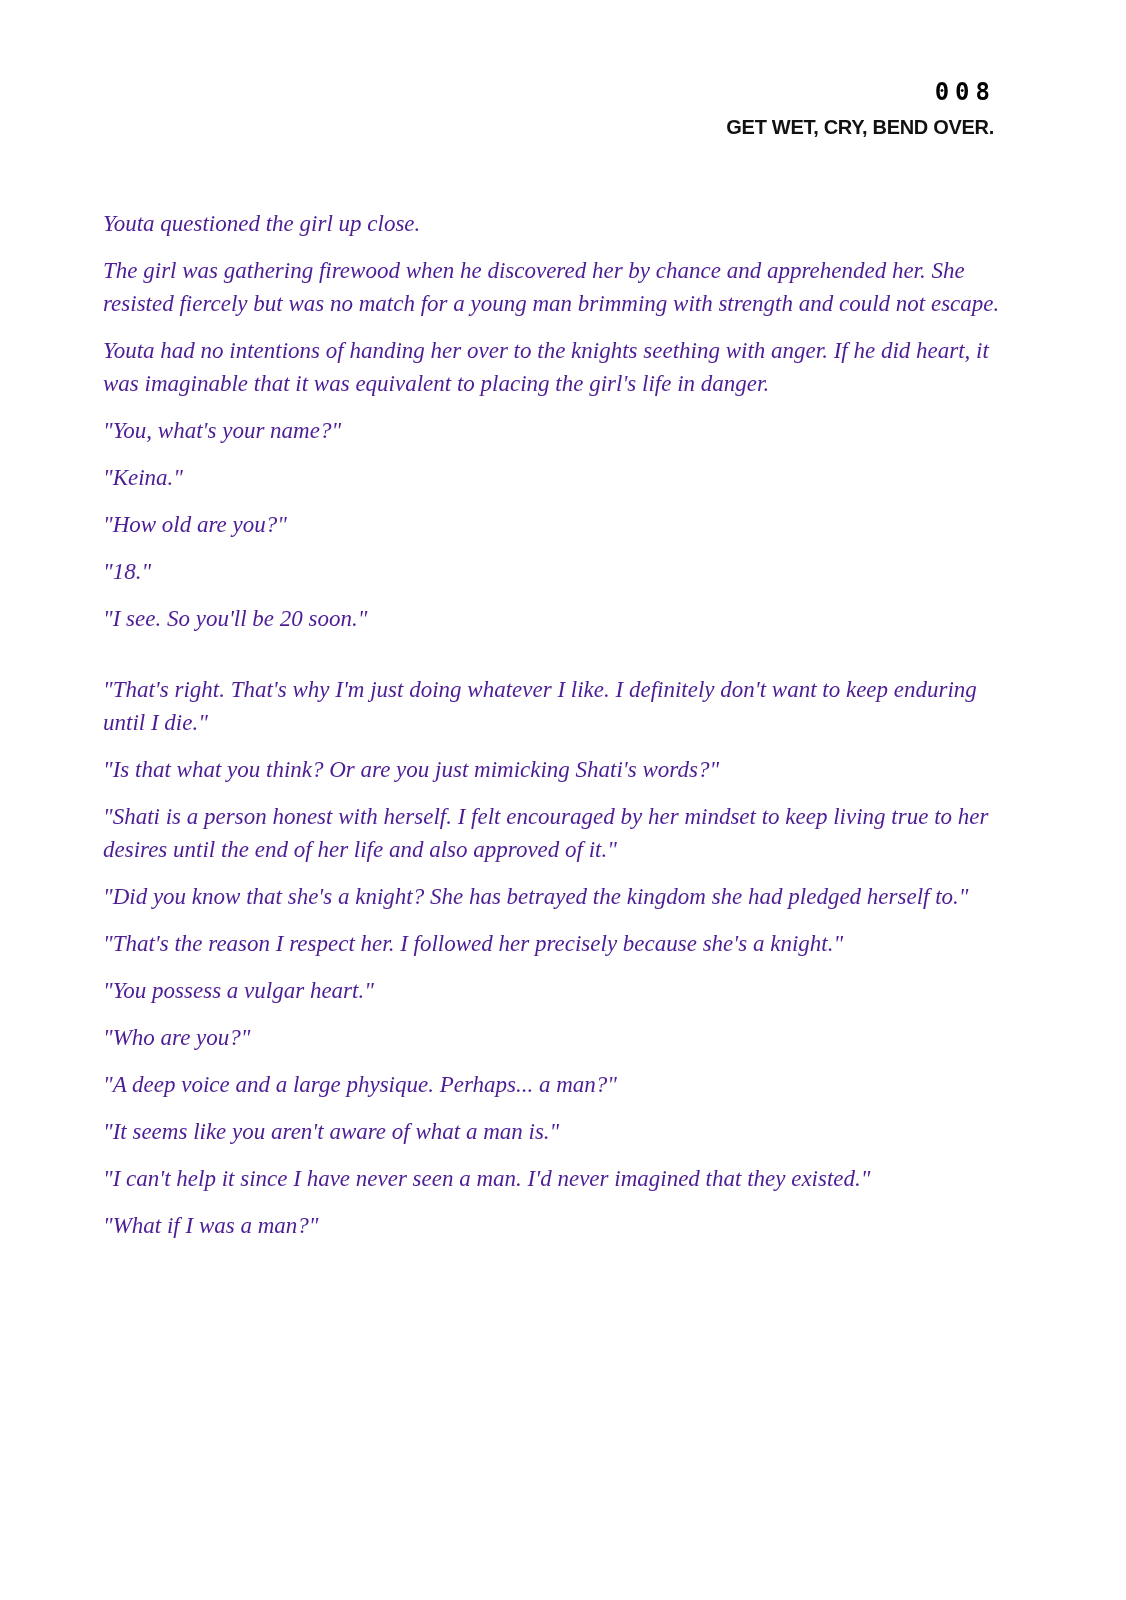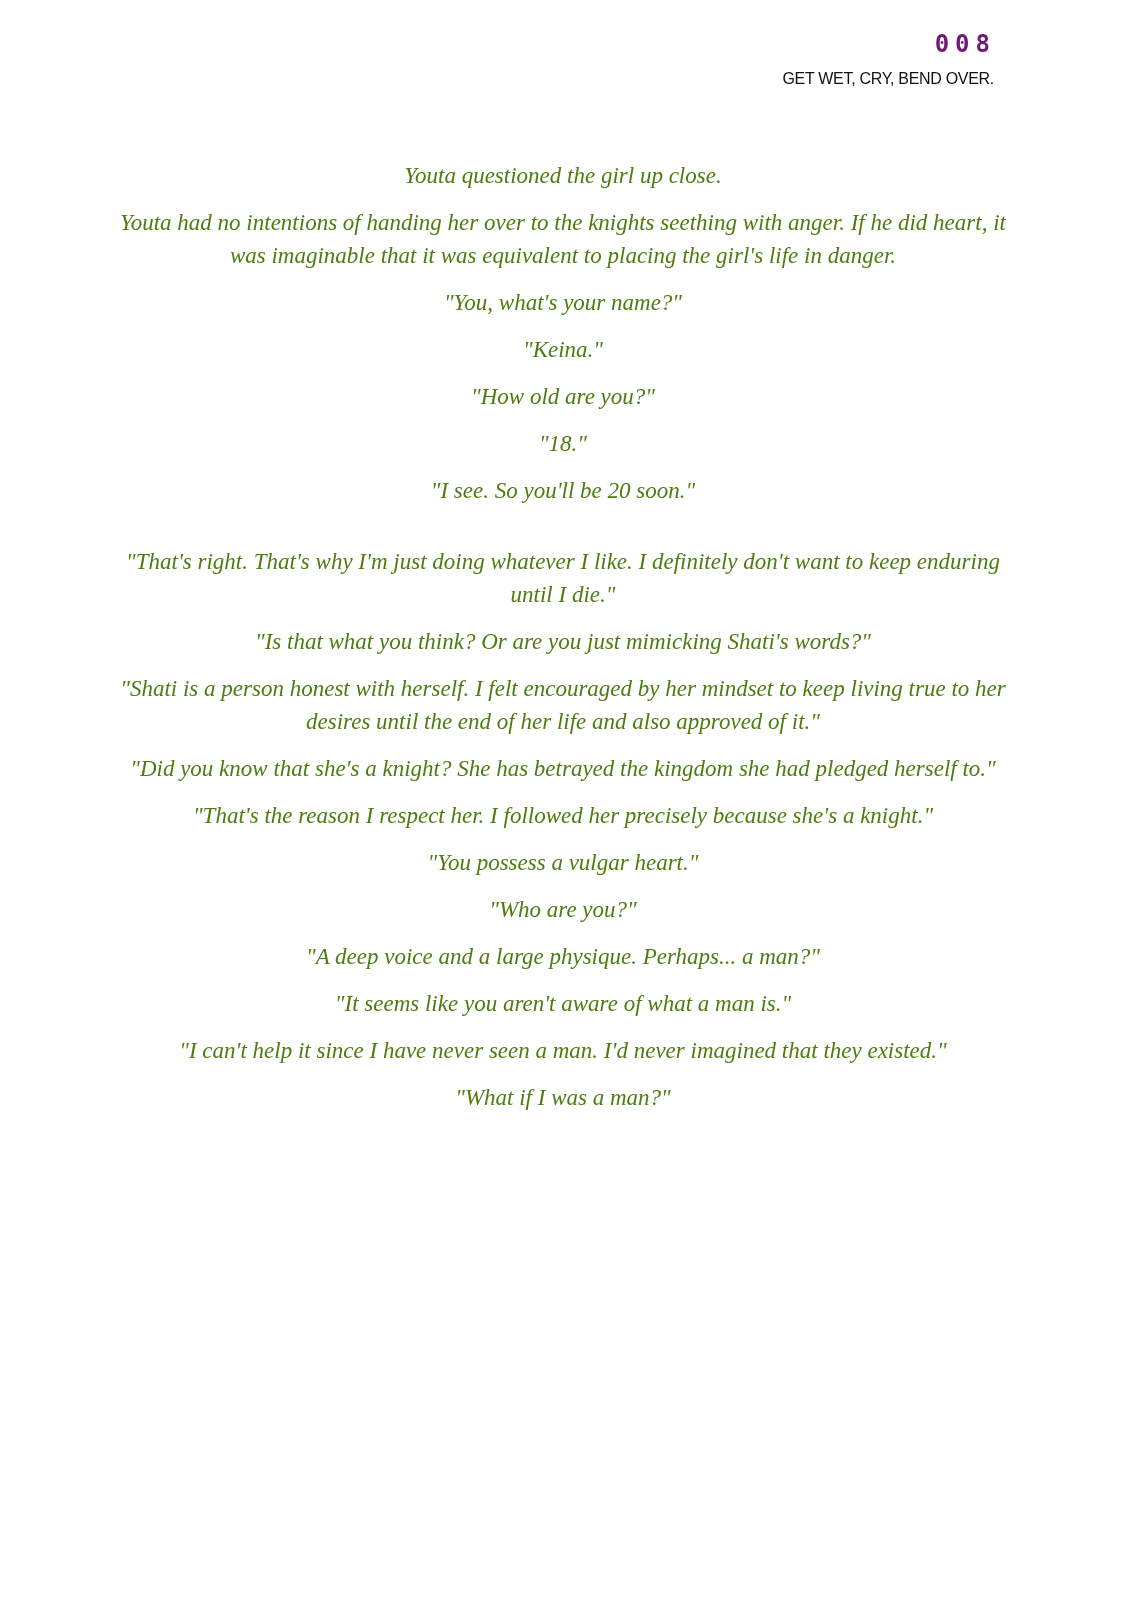--- a/index.html
+++ b/index.html
@@ -25,40 +25,41 @@
     text-align: right;
     color: #111111;
   }
   .page-number {
     font-family: "DejaVu Sans Mono", monospace;
     font-weight: bold;
     font-size: 24px;
     line-height: 28px;
     letter-spacing: 6px;
     margin-right: -2px;
-    color: #701a75;
+    color: #000000;
+    margin-top: 48px;
   }
   .page-title {
     margin-top: 9px;
     font-family: "Liberation Sans", sans-serif;
-    font-weight: normal;
-    font-size: 16px;
+    font-weight: bold;
+    font-size: 20px;
     line-height: 24px;
     letter-spacing: -0.3px;
     color: #111111;
   }
   .novel-text {
     width: 920px;
     margin: 68px auto 0 auto;
-    text-align: center;
+    text-align: left;
     font-family: "Liberation Serif", serif;
     font-style: italic;
     font-size: 23px;
     line-height: 33px;
-    color: #4d7c0f;
+    color: #4c1d95;
   }
   .novel-text p.para {
     margin: 14px 0;
   }
   .novel-text p.para:first-child {
     margin-top: 0;
   }
   .novel-text p.para.extra-gap {
     margin-top: 38px;
   }
@@ -67,20 +68,21 @@
 <body>
 
 <div class="page">
   <header class="page-header">
     <div class="page-number">008</div>
     <div class="page-title">GET WET, CRY, BEND OVER.</div>
   </header>
 
   <main class="novel-text">
     <p class="para">Youta questioned the girl up close.</p>
+    <p class="para">The girl was gathering firewood when he discovered her by chance and apprehended her. She resisted fiercely but was no match for a young man brimming with strength and could not escape.</p>
     <p class="para">Youta had no intentions of handing her over to the knights seething with anger. If he did heart, it was imaginable that it was equivalent to placing the girl's life in danger.</p>
     <p class="para">"You, what's your name?"</p>
     <p class="para">"Keina."</p>
     <p class="para">"How old are you?"</p>
     <p class="para">"18."</p>
     <p class="para">"I see. So you'll be 20 soon."</p>
     <p class="para extra-gap">"That's right. That's why I'm just doing whatever I like. I definitely don't want to keep enduring until I die."</p>
     <p class="para">"Is that what you think? Or are you just mimicking Shati's words?"</p>
     <p class="para">"Shati is a person honest with herself. I felt encouraged by her mindset to keep living true to her desires until the end of her life and also approved of it."</p>
     <p class="para">"Did you know that she's a knight? She has betrayed the kingdom she had pledged herself to."</p>

